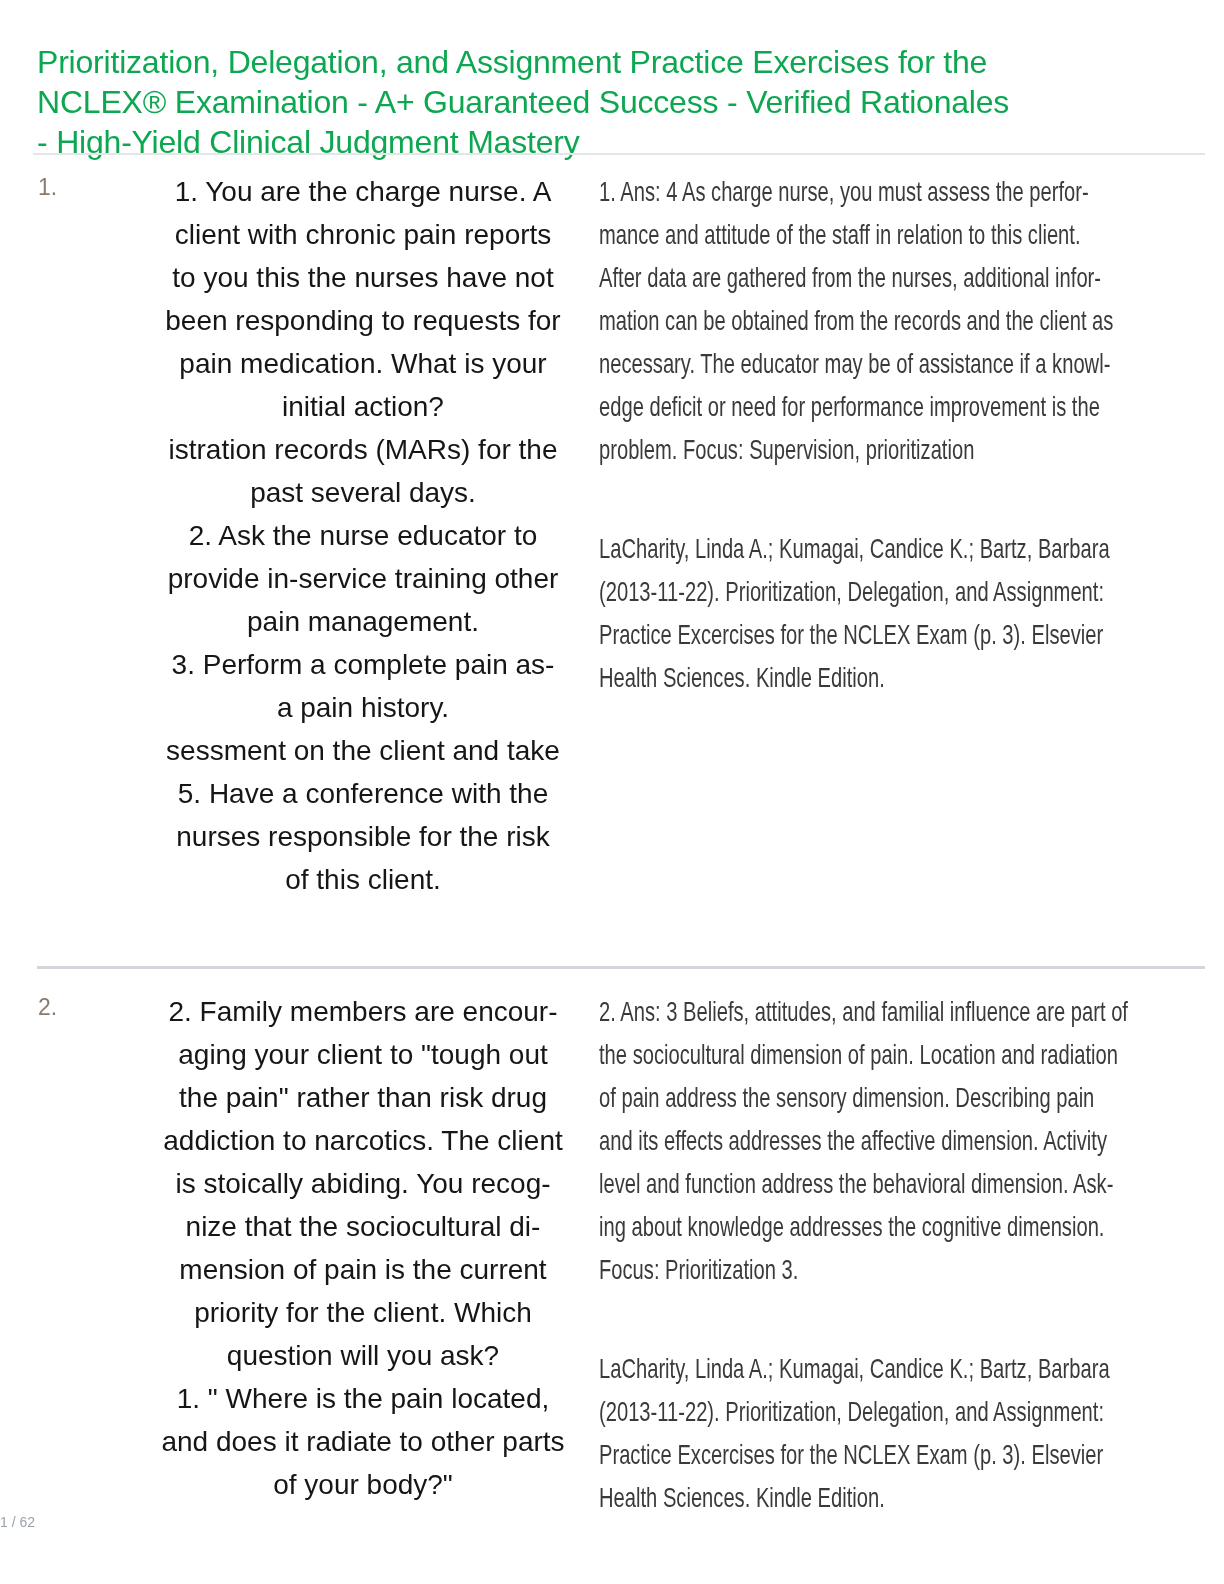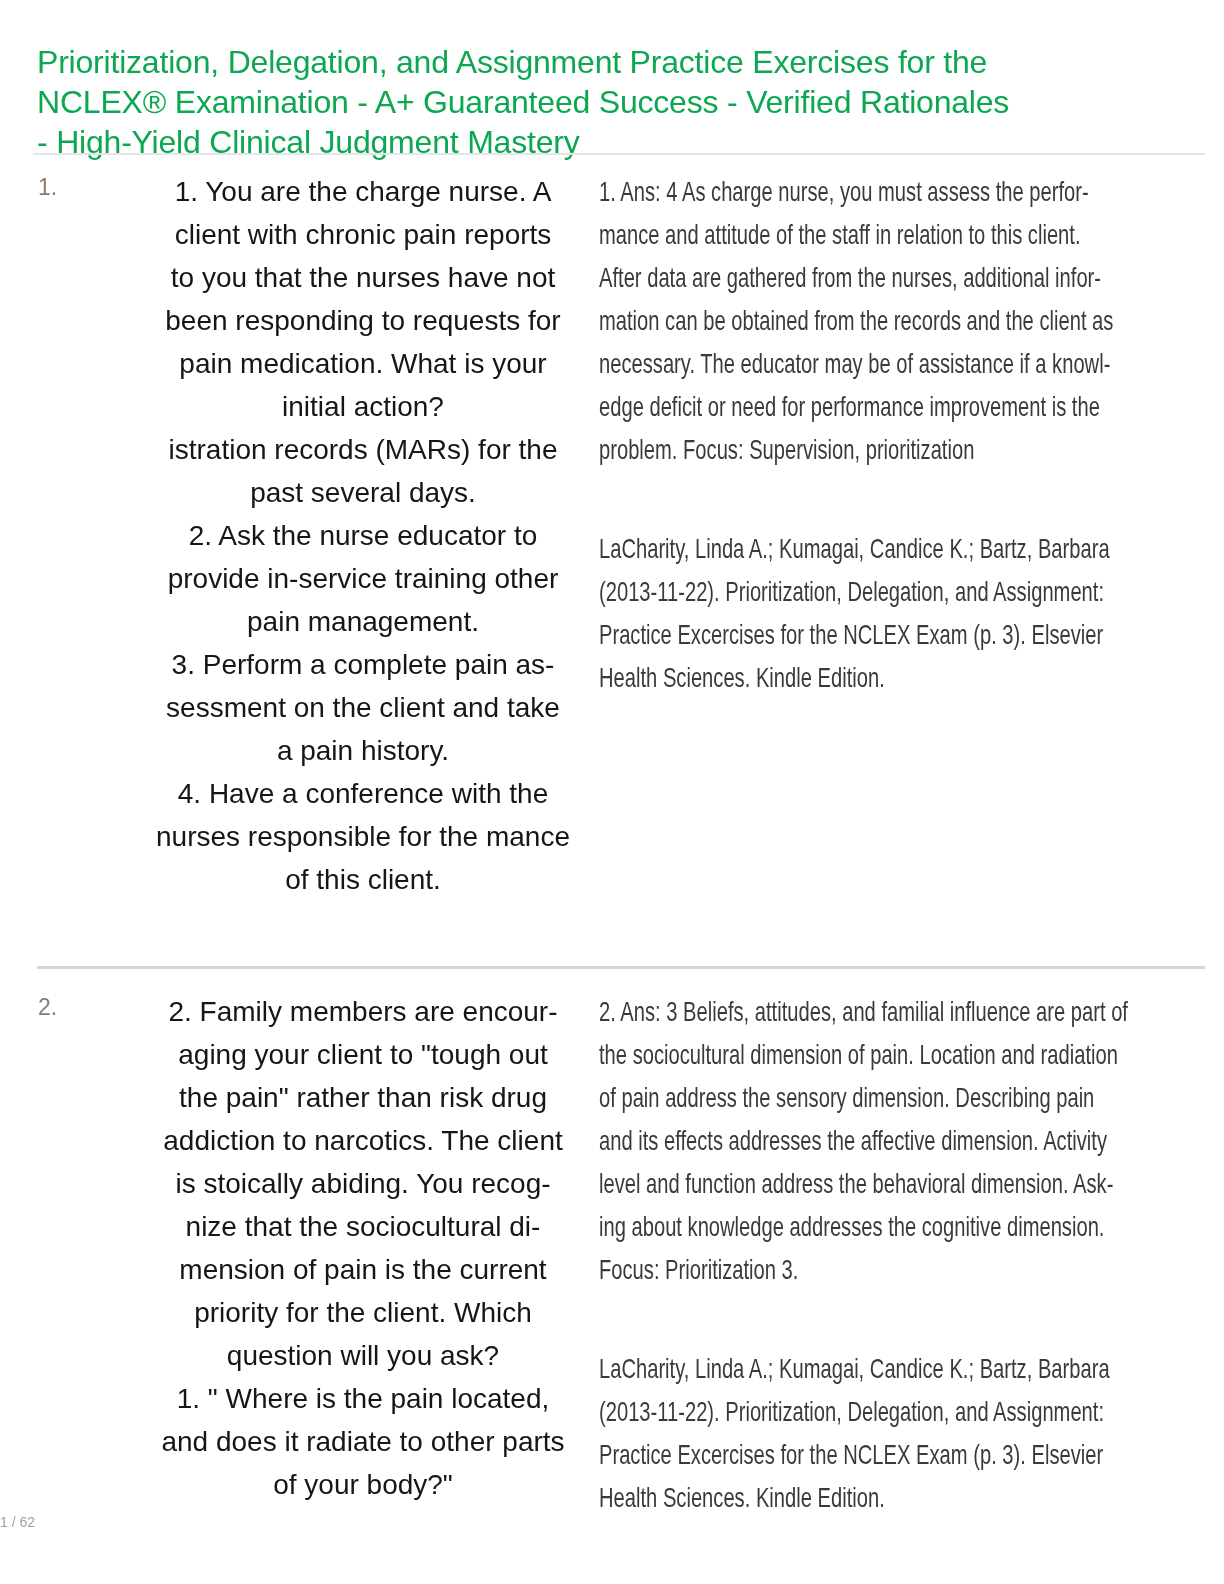--- a/index.html
+++ b/index.html
@@ -90,34 +90,34 @@
       <div class="tl">- High-Yield Clinical Judgment Mastery</div>
     </div>
 
   <div class="rule-title"></div>
 
   <section class="item item-1">
     <div class="item-number">1.</div>
     <div class="q-col">
         <div class="tl">1. You are the charge nurse. A</div>
         <div class="tl">client with chronic pain reports</div>
-        <div class="tl">to you that the nurses have not</div>
+        <div class="tl">to you this the nurses have not</div>
         <div class="tl">been responding to requests for</div>
         <div class="tl">pain medication. What is your</div>
         <div class="tl">initial action?</div>
         <div class="tl">istration records (MARs) for the</div>
         <div class="tl">past several days.</div>
         <div class="tl">2. Ask the nurse educator to</div>
         <div class="tl">provide in-service training other</div>
         <div class="tl">pain management.</div>
         <div class="tl">3. Perform a complete pain as-</div>
+        <div class="tl">a pain history.</div>
         <div class="tl">sessment on the client and take</div>
-        <div class="tl">a pain history.</div>
-        <div class="tl">4. Have a conference with the</div>
-        <div class="tl">nurses responsible for the mance</div>
+        <div class="tl">5. Have a conference with the</div>
+        <div class="tl">nurses responsible for the risk</div>
         <div class="tl">of this client.</div>
       </div>
     <div class="a-col">
       <div>
           <div class="tl">1. Ans: 4 As charge nurse, you must assess the perfor-</div>
           <div class="tl">mance and attitude of the staff in relation to this client.</div>
           <div class="tl">After data are gathered from the nurses, additional infor-</div>
           <div class="tl">mation can be obtained from the records and the client as</div>
           <div class="tl">necessary. The educator may be of assistance if a knowl-</div>
           <div class="tl">edge deficit or need for performance improvement is the</div>

